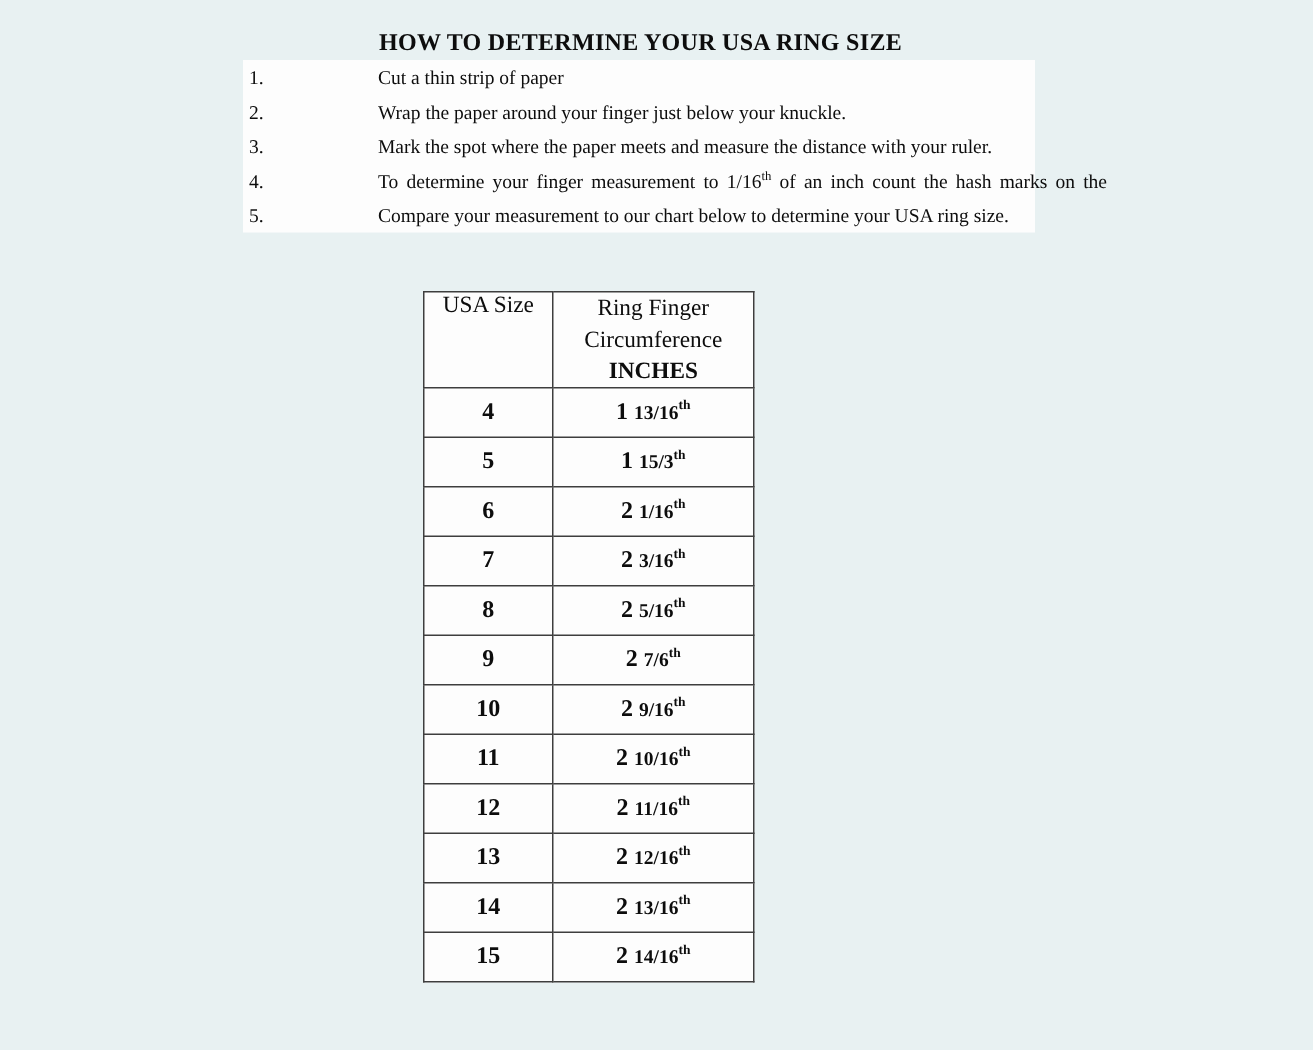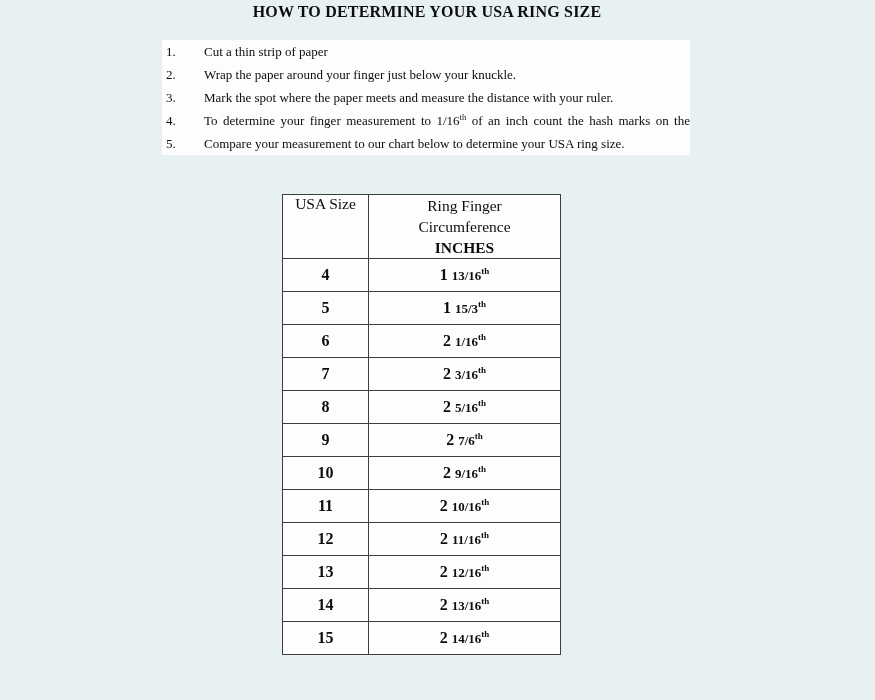--- a/index.html
+++ b/index.html
@@ -16,21 +16,21 @@
     background: var(--background);
     font-family: "Liberation Serif", "DejaVu Serif", serif;
     color: var(--text);
     position: relative;
     overflow: hidden;
   }
 
   
   .title {
     position: absolute;
-    top: 3px;
+    top: 20px;
     left: 0;
     width: 854px;
     text-align: center;
     font-weight: bold;
     font-size: 16px;
     letter-spacing: 0.2px;
   }
 
   
   .instructions {
@@ -46,20 +46,21 @@
     padding-left: 4px;
     flex: 0 0 42px;
     font-size: 13px;
     line-height: 23px;
   }
   .instr-text {
     width: 486px;
     flex: 0 0 486px;
     font-size: 13px;
     line-height: 23px;
+    margin-left: 48px;
   }
   .instr-line { white-space: nowrap; }
   .instr-line.justify {
     text-align: justify;
     text-align-last: justify;
   }
   sup.th {
     font-size: 8.5px;
     line-height: 0;
     vertical-align: super;
@@ -82,21 +83,21 @@
   }
   th.col1 {
     width: 86px;
     font-weight: normal;
     font-size: 15.5px;
     vertical-align: top;
     text-align: center;
     padding-top: 2px;
   }
   th.col2 {
-    width: 192px;
+    width: 134px;
     font-weight: normal;
     font-size: 15.5px;
     vertical-align: top;
     text-align: center;
     padding-top: 2px;
   }
   th .hline { line-height: 21px; }
   th .hline.bold { font-weight: bold; }
   td.size {
     height: 33px;

